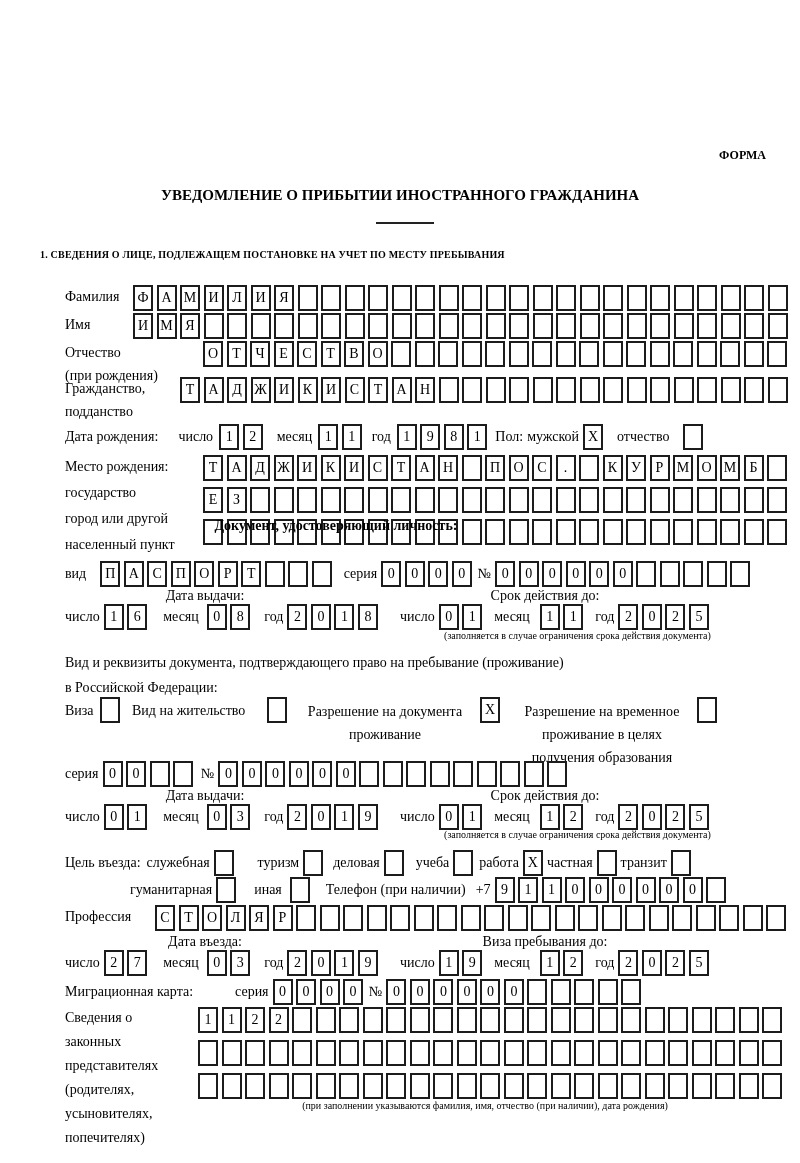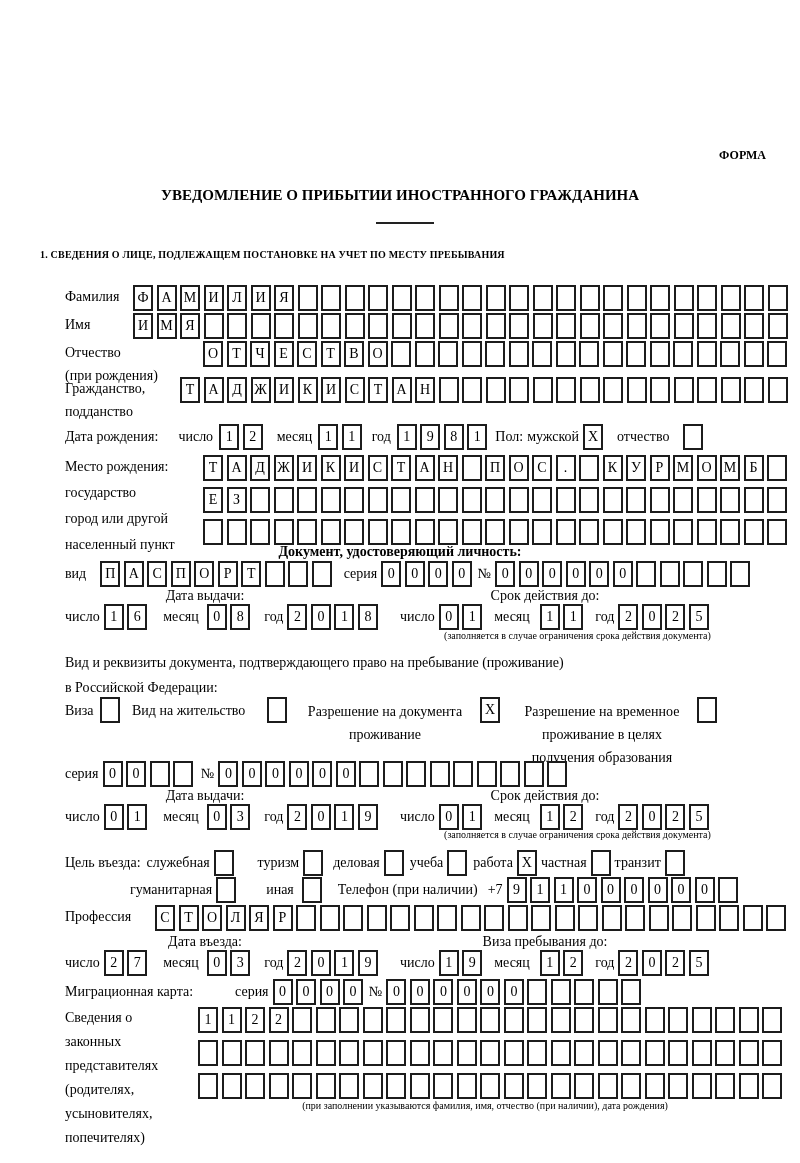--- a/index.html
+++ b/index.html
@@ -263,21 +263,21 @@
       <div class="box"></div>
       <div class="box"></div>
       <div class="box"></div>
       <div class="box"></div>
       <div class="box"></div>
       <div class="box"></div>
       <div class="box"></div>
       <div class="box"></div>
     </div>
 
-  <div class="abs b center" style="left:0;top:544px;width:800px">Документ, удостоверяющий личность:</div>
+  <div class="abs b center" style="left:0;top:518px;width:672px">Документ, удостоверяющий личность:</div>
   <div class="flex" style="left:65px;top:561px">
     <span>вид</span>
     <span class="boxes" style="margin-left:10px">
         <div class="box">П</div>
         <div class="box">А</div>
         <div class="box">С</div>
         <div class="box">П</div>
         <div class="box">О</div>
         <div class="box">Р</div>
         <div class="box">Т</div>
@@ -431,33 +431,33 @@
   <div class="abs small center" style="left:365px;top:829px;width:425px">(заполняется в случае ограничения срока действия документа)</div>
 
   <div class="flex" style="left:65px;top:850px">
     <span>Цель въезда:</span>
     <span style="margin-left:2px">служебная</span>
     <span class="cb"></span>
     <span style="margin-left:20px">туризм</span>
     <span class="cb"></span>
     <span style="margin-left:6px">деловая</span>
     <span class="cb"></span>
-    <span style="margin-left:2px">учеба</span>
+    <span style="margin-left:8px">учеба</span>
     <span class="cb"></span>
     <span style="margin-left:2px">работа</span>
     <span class="cb">X</span>
     <span>частная</span>
     <span class="cb"></span>
     <span style="">транзит</span>
     <span class="cb"></span>
   </div>
   <div class="flex" style="left:130px;top:877px">
     <span>гуманитарная</span>
     <span class="cb"></span>
-    <span style="margin-left:26px">иная</span>
+    <span style="margin-left:14px">иная</span>
     <span class="cb" style="margin-left:4px"></span>
     <span style="margin-left:12px">Телефон (при наличии)</span>
     <span style="margin-left:6px">+7</span>
     <span class="boxes">
         <div class="box">9</div>
         <div class="box">1</div>
         <div class="box">1</div>
         <div class="box">0</div>
         <div class="box">0</div>
         <div class="box">0</div>

